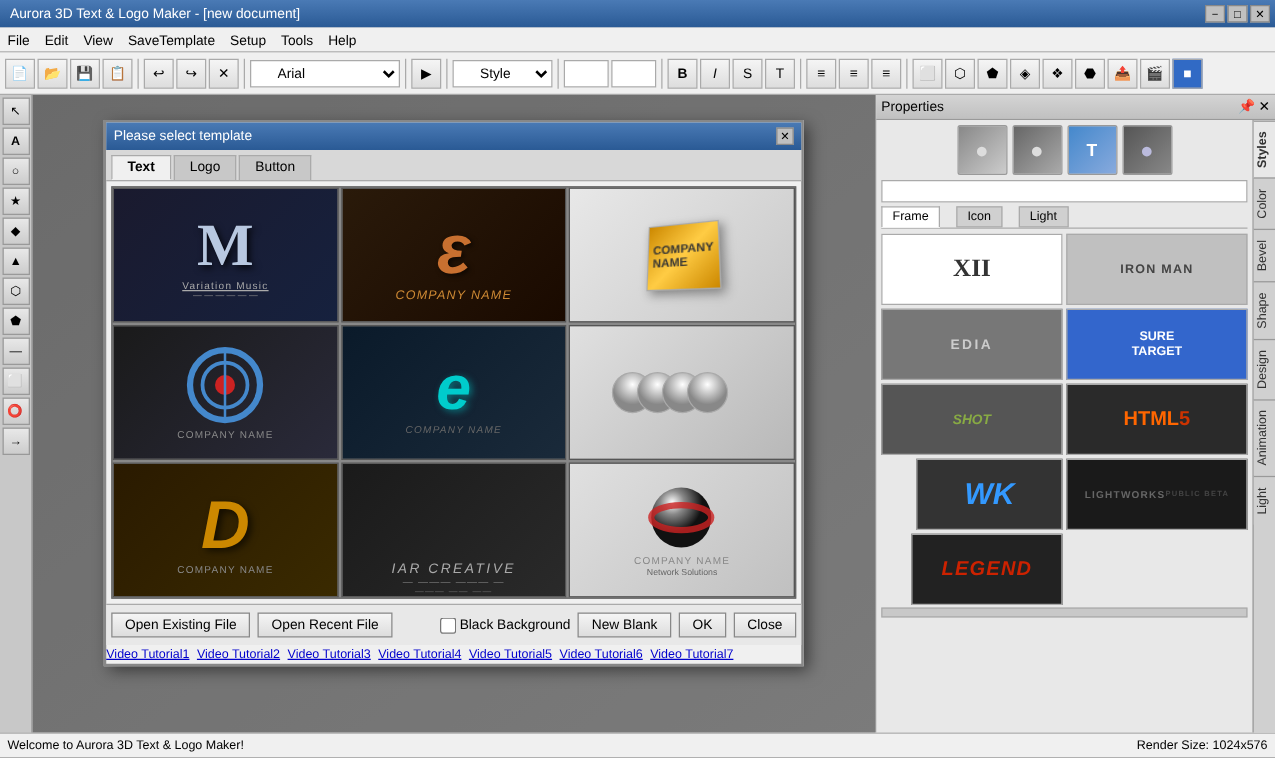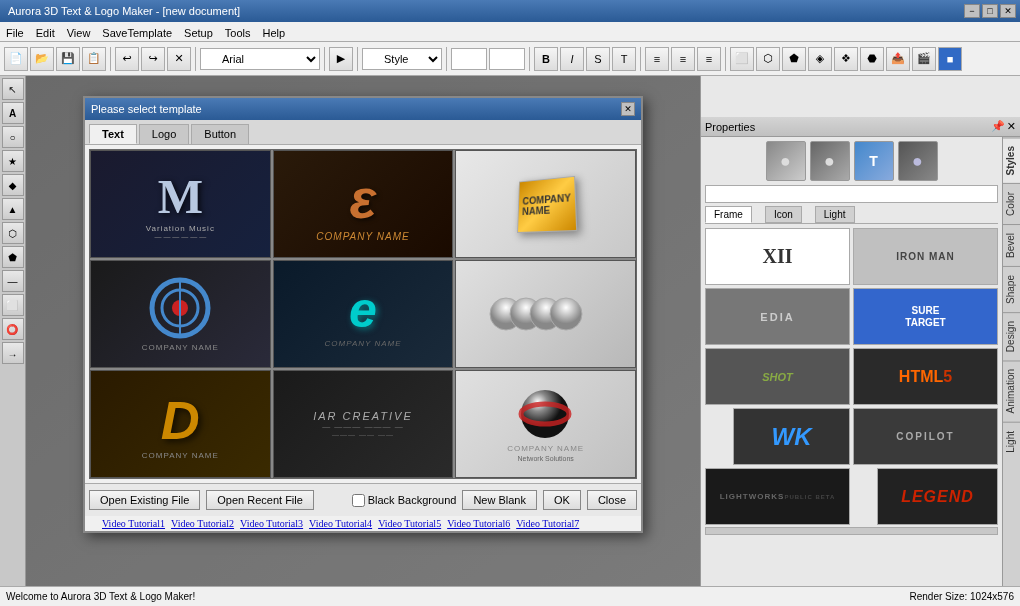--- a/index.html
+++ b/index.html
@@ -119,21 +119,20 @@
     }
     #props-header {
       background: linear-gradient(to bottom, #d4d4d4, #c0c0c0);
       border-bottom: 1px solid #999;
       height: 20px;
       display: flex;
       align-items: center;
       justify-content: space-between;
       padding: 0 4px;
       font-size: 11px;
-      margin-top: 41px;
     }
     #right-side-tabs {
       display: flex;
       flex-direction: row;
       flex: 1;
     }
     #props-content {
       flex: 1;
       padding: 4px;
       overflow: hidden;
@@ -304,55 +303,55 @@
     }
 
     
     .t1 { background: linear-gradient(135deg, #1a1a2e, #16213e); }
     .t2 { background: linear-gradient(135deg, #2a1a0a, #1a0a00); }
     .t3 { background: linear-gradient(135deg, #e8e8e8, #c8c8c8); }
     .t4 { background: linear-gradient(135deg, #1a1a1a, #2a2a3a); }
     .t5 { background: linear-gradient(135deg, #0a1a2a, #1a2a3a); }
     .t6 { background: linear-gradient(135deg, #e0e0e0, #b8b8b8); }
     .t7 { background: linear-gradient(135deg, #2a1a00, #3a2a00); }
-    .t8 { background: linear-gradient(135deg, #1a1a1a, #2a2a2a); }
+    .t8 { background: linear-gradient(135deg, #1a1a1a, #2a2a2a); align-items: flex-end; }
     .t9 { background: linear-gradient(135deg, #e0e0e0, #c0c0c0); }
 
     #dialog-footer {
       padding: 6px 4px;
       display: flex;
       align-items: center;
       gap: 6px;
       border-top: 1px solid #aaa;
       background: #e8e8e8;
     }
     .dlg-btn {
       padding: 3px 10px;
       border: 1px solid #888;
       background: linear-gradient(to bottom, #f5f5f5, #ddd);
       cursor: pointer;
       font-size: 11px;
     }
     .dlg-checkbox { display: flex; align-items: center; gap: 3px; margin-left: auto; }
 
     #video-links {
-      padding: 2px 17px;
+      padding: 2px 0;
       font-size: 10px;
       color: #0000cc;
-      display: flex; gap: 6px; flex-wrap: wrap; font-family: Liberation Serif, serif;
+      display: flex; gap: 6px; flex-wrap: wrap;
     }
     .vlink { color: #0000cc; text-decoration: underline; cursor: pointer; }
 
     
     .m-logo { 
       display: flex; flex-direction: column; align-items: center;
       color: white;
     }
     .m-big { font-size: 48px; font-weight: bold; color: #b8c8e0; font-family: serif; text-shadow: 2px 2px 6px rgba(0,0,0,0.8); }
-    .m-sub { font-size: 8px; color: #aaa; letter-spacing: 1px; }
+    .m-sub { font-size: 8px; color: #aaa; letter-spacing: 1px; text-decoration: underline; }
     .m-sub2 { font-size: 7px; color: #888; }
 
     
     .e-logo { font-size: 56px; font-weight: bold; color: #c87030; font-style: italic; text-shadow: 2px 2px 4px rgba(0,0,0,0.6); }
 
     .input-search {
       width: 100%;
       height: 18px;
       border: 1px solid #aaa;
       font-size: 10px;
@@ -598,21 +597,20 @@
         </div>
         
         <div class="style-grid">
           <div class="style-item xii">XII</div>
           <div class="style-item ironman" style="background:#c0c0c0;color:#444;font-size:10px;font-weight:bold;letter-spacing:1px;">IRON MAN</div>
           <div class="style-item edia" style="background:#777;color:#ccc;font-size:11px;letter-spacing:2px;">EDIA</div>
           <div class="style-item sure-target" style="background:#3366cc;color:white;font-size:10px;font-weight:bold;text-align:center;line-height:1.2;">SURE<br>TARGET</div>
           <div class="style-item" style="background:#555;color:#88aa44;font-size:11px;font-weight:bold;font-style:italic;">SHOT</div>
           <div class="style-item html5" style="background:#2a2a2a;color:#ff6600;font-size:16px;font-weight:bold;">HTML<span style="color:#cc3300;">5</span></div>
           <div class="style-item wk" style="background:#333;color:#3399ff;font-size:24px;font-weight:bold;font-style:italic;">WK</div>
-          <div class="style-item copilot" style="background:#3a3a3a;color:#aaa;font-size:10px;letter-spacing:2px;font-weight:bold;">COPILOT</div>
           <div class="style-item" style="background:#1a1a1a;color:#666;font-size:8px;letter-spacing:1px;">LIGHTWORKS<br><span style="font-size:6px;color:#444;">PUBLIC BETA</span></div>
           <div class="style-item legend" style="background:#222;color:#cc2200;font-size:16px;font-weight:bold;font-style:italic;letter-spacing:1px;margin-left:24px;">LEGEND</div>
         </div>
         
         <div style="width:100%;height:8px;background:#c8c8c8;margin-top:2px;border:1px solid #aaa;"></div>
       </div>
 
       <div class="vertical-tabs">
         <div class="vtab active">Styles</div>
         <div class="vtab">Color</div>

